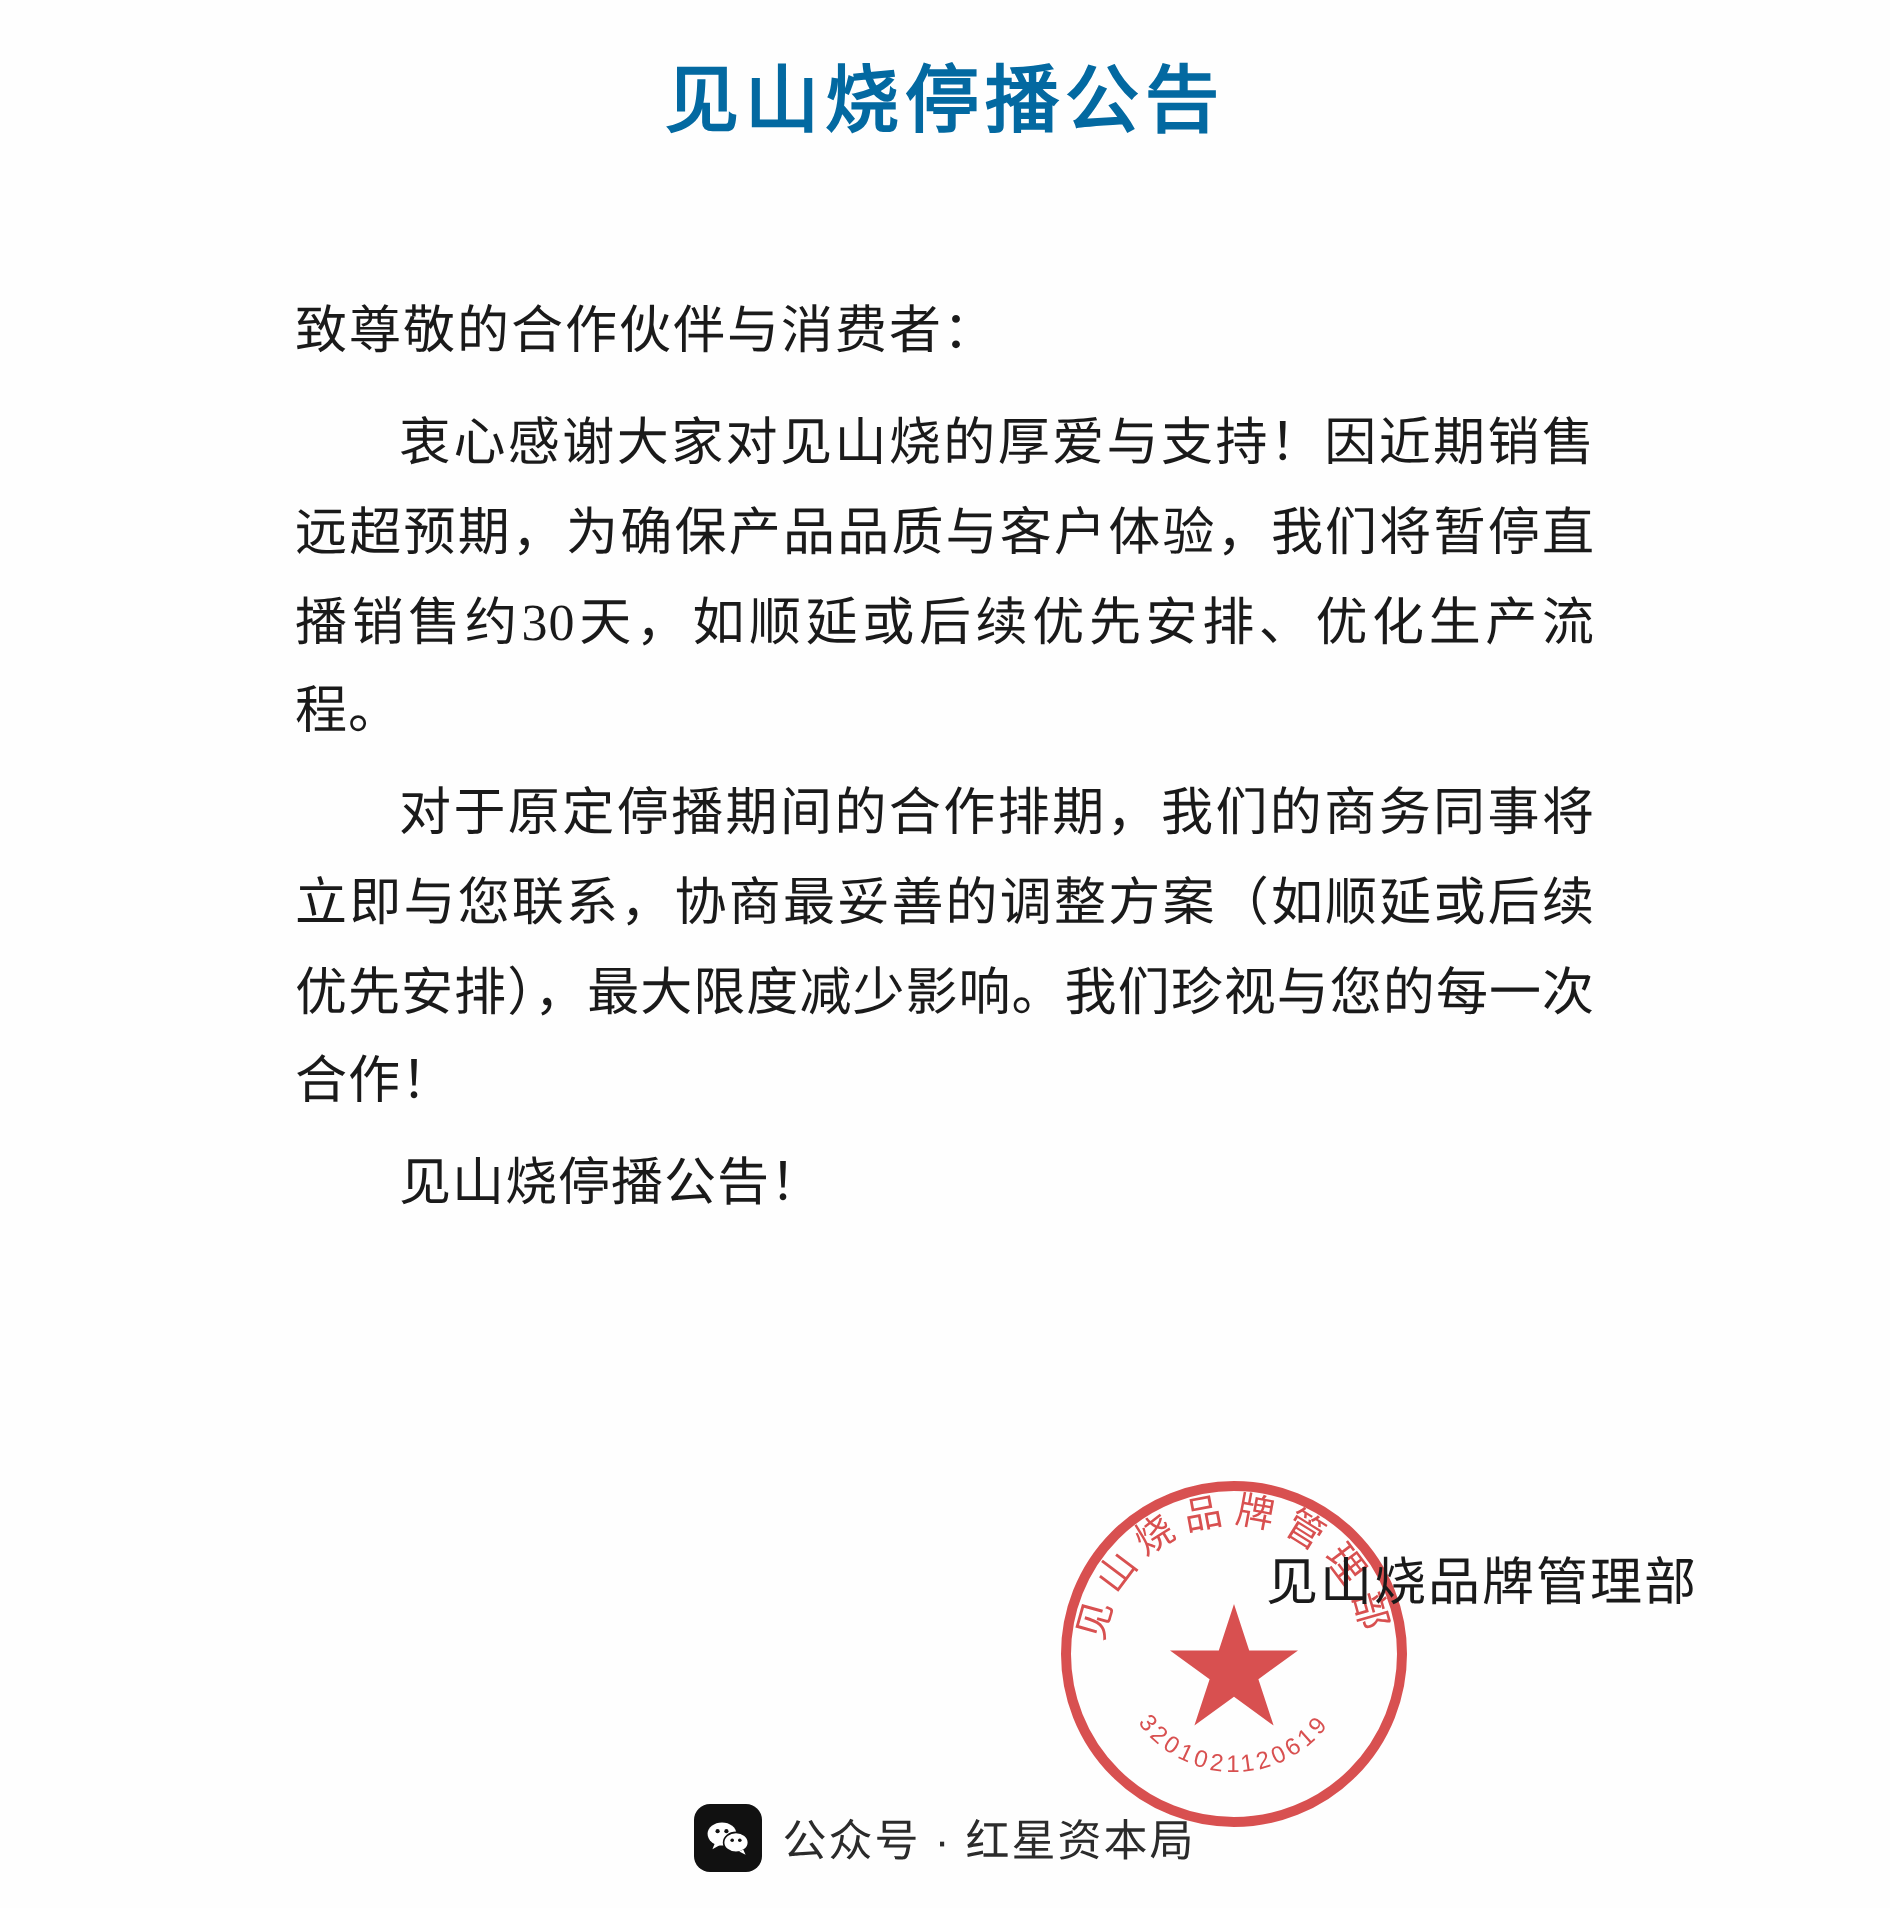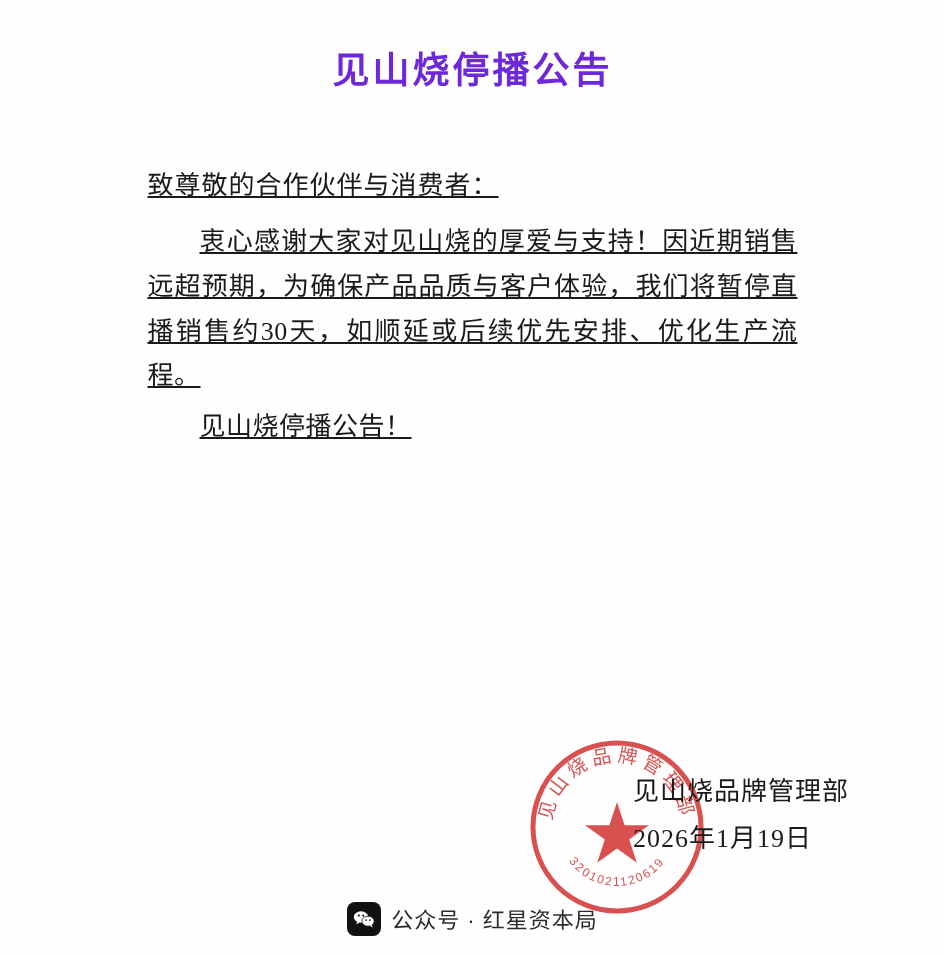--- a/index.html
+++ b/index.html
@@ -23,31 +23,30 @@
     background: #fefefe;
     box-sizing: border-box;
   }
 
   .doc-title {
     text-align: center;
     font-size: 37px;
     font-weight: bold;
     letter-spacing: 3px;
     margin: 0;
-    padding-top: 40px;
-    color: #6d28d9;
+    padding-top: 20px;
+    color: #0369a1;
     font-family: "Liberation Serif", "DejaVu Serif", serif;
   }
 
   .body-block {
     margin: 0 auto;
     padding-top: 72px;
     width: 650px;
     box-sizing: border-box;
-    text-decoration: underline;
   }
 
   .salutation {
     font-size: 26px;
     line-height: 1.55;
     letter-spacing: 1px;
     color: #1a1a1a;
     margin: 0 0 14px 0;
   }
 
@@ -125,20 +124,21 @@
 </head>
 <body>
 
 <div class="page">
 
   <h1 class="doc-title">见山烧停播公告</h1>
 
   <div class="body-block">
     <p class="salutation">致尊敬的合作伙伴与消费者：</p>
     <p class="para">衷心感谢大家对见山烧的厚爱与支持！因近期销售远超预期，为确保产品品质与客户体验，我们将暂停直播销售约30天，如顺延或后续优先安排、优化生产流程。</p>
+    <p class="para">对于原定停播期间的合作排期，我们的商务同事将立即与您联系，协商最妥善的调整方案（如顺延或后续优先安排），最大限度减少影响。我们珍视与您的每一次合作！</p>
     <p class="para">见山烧停播公告！</p>
   </div>
 
   <div class="seal">
     <svg width="178" height="178" viewBox="0 0 178 178" xmlns="http://www.w3.org/2000/svg">
       <defs>
         <path id="sealArcTop" d="M 24,89 A 65,65 0 0 1 154,89"></path>
         <path id="sealArcBottom" d="M 30,89 A 59,59 0 0 0 148,89"></path>
       </defs>
       <circle cx="89" cy="89" r="84" fill="none" stroke="#d02b2b" stroke-width="5"></circle>
@@ -147,21 +147,20 @@
       </text>
       <text font-size="12" fill="#d02b2b" font-family="'Liberation Sans', sans-serif" letter-spacing="2">
         <textPath href="#sealArcBottom" startOffset="50%" text-anchor="middle">3201021120619</textPath>
       </text>
       <polygon fill="#d02b2b" points="89,64 96.6,87.2 121,87.2 101.2,101.6 108.8,124.8 89,110.4 69.2,124.8 76.8,101.6 57,87.2 81.4,87.2"></polygon>
     </svg>
   </div>
 
   <div class="signature-block">
     <p class="sign-org">见山烧品牌管理部</p>
-    <p class="sign-date">2026年1月19日</p>
   </div>
 
   <div class="footer">
     <span class="wechat-badge">
       <svg width="22" height="18" viewBox="0 0 22 18" xmlns="http://www.w3.org/2000/svg">
         <ellipse cx="8" cy="7" rx="7.2" ry="5.8" fill="#ffffff"></ellipse>
         <polygon points="4.5,11.5 3.2,14.6 6.8,12.6" fill="#ffffff"></polygon>
         <circle cx="5.8" cy="5.6" r="1.05" fill="#111111"></circle>
         <circle cx="10.2" cy="5.6" r="1.05" fill="#111111"></circle>
         <ellipse cx="15" cy="11.2" rx="6.2" ry="5" fill="#ffffff" stroke="#111111" stroke-width="0.8"></ellipse>

